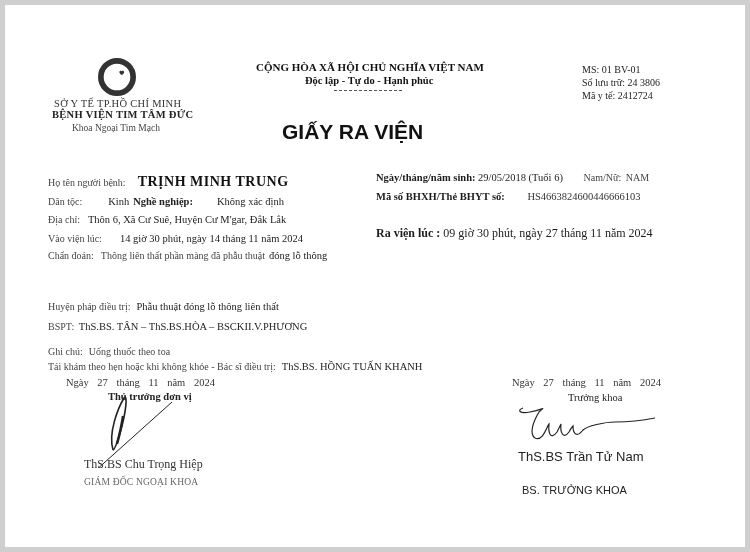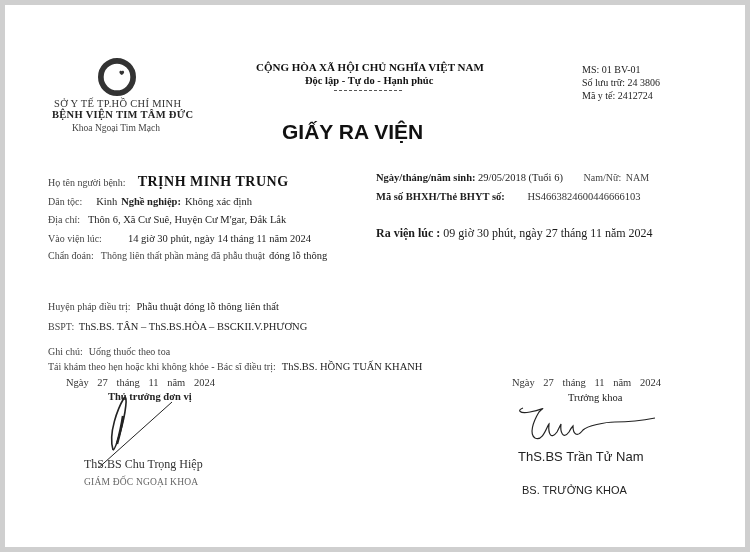--- a/index.html
+++ b/index.html
@@ -91,31 +91,31 @@
 <div class="abs meta meta3">Mã y tế: 2412724</div>
 
 <div class="abs title">GIẤY RA VIỆN</div>
 
 <div class="abs r1">
   <span class="lbl">Họ tên người bệnh:</span>
   <span class="patient-name">TRỊNH MINH TRUNG</span>
 </div>
 <div class="abs r2">
   <span class="lbl">Dân tộc:</span>
-  <span class="val" style="margin-left:10px">Kinh</span>
+  <span class="val" style="margin-left:22px">Kinh</span>
   <span class="val b" style="margin-left:0">Nghề nghiệp:</span>
-  <span class="val" style="margin-left:0">Không xác định</span>
+  <span class="val" style="margin-left:20px">Không xác định</span>
 </div>
 <div class="abs r3">
   <span class="lbl">Địa chỉ:</span>
   <span class="val" style="margin-left:4px">Thôn 6, Xã Cư Suê, Huyện Cư M'gar, Đắk Lắk</span>
 </div>
 <div class="abs r4">
   <span class="lbl">Vào viện lúc:</span>
-  <span class="val" style="margin-left:22px">14 giờ 30 phút, ngày 14 tháng 11 năm 2024</span>
+  <span class="val" style="margin-left:14px">14 giờ 30 phút, ngày 14 tháng 11 năm 2024</span>
 </div>
 <div class="abs r5">
   <span class="lbl">Chẩn đoán:</span>
   <span class="lbl" style="margin-left:3px">Thông liên thất phần màng đã phẫu thuật</span>
   <span class="val">đóng lỗ thông</span>
 </div>
 
 <div class="abs rr1">
   <span class="b">Ngày/tháng/năm sinh:</span>
   <span>29/05/2018 (Tuổi 6)</span>

